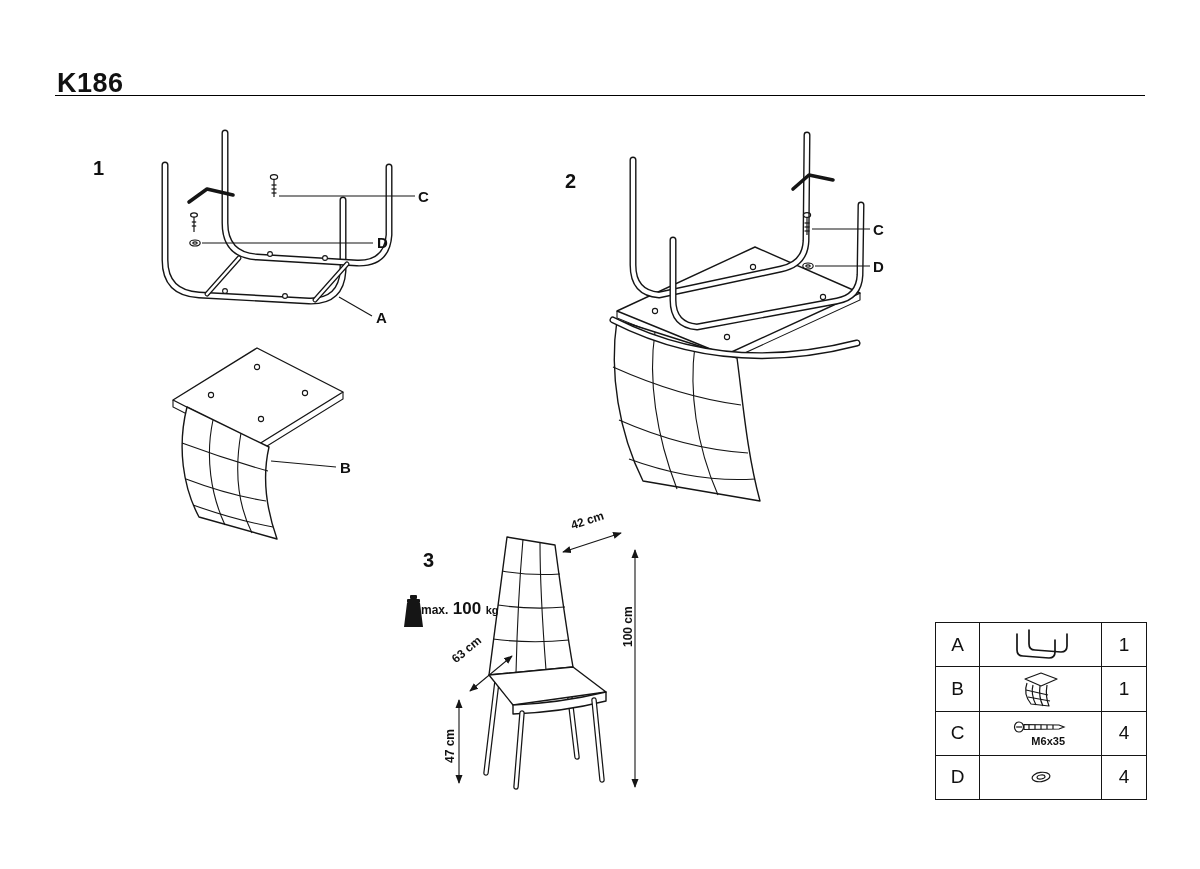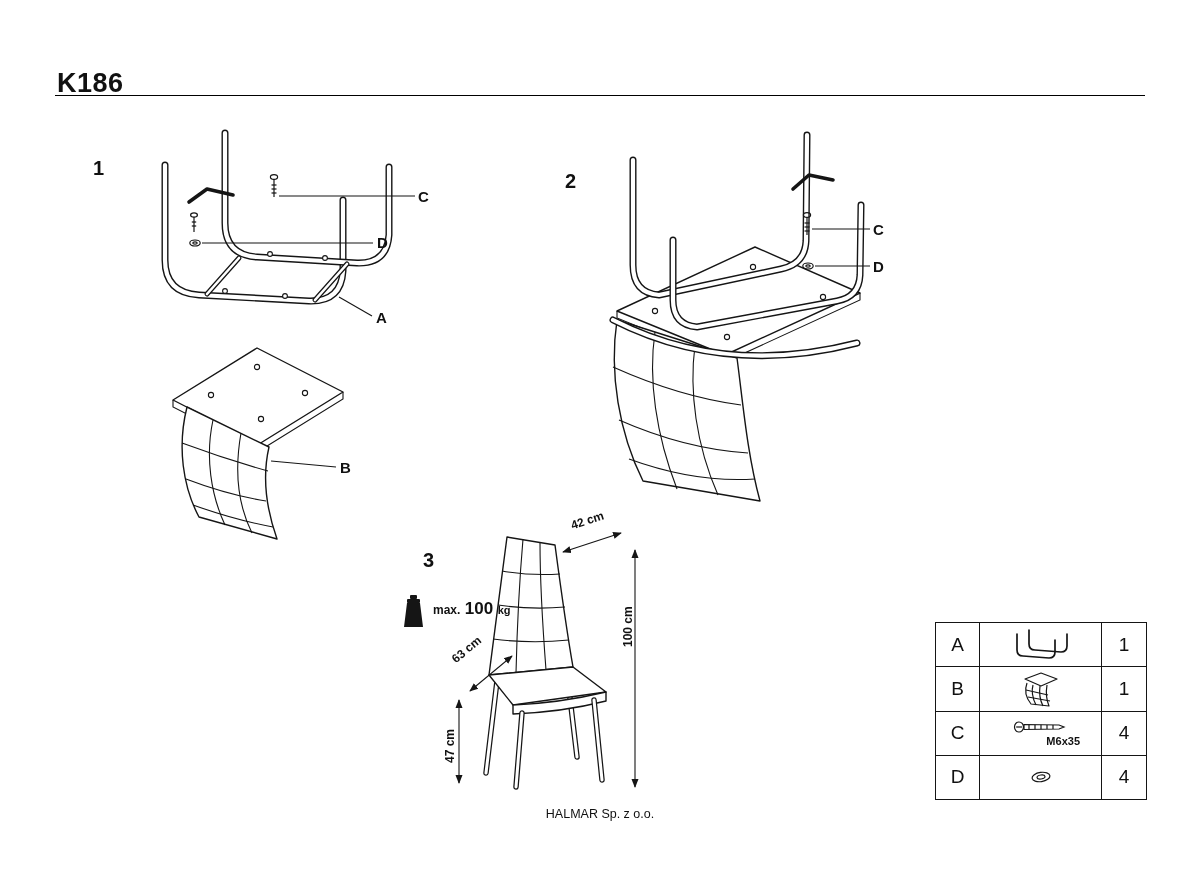--- a/index.html
+++ b/index.html
@@ -32,21 +32,21 @@
   .wt-max { font-size:12px; font-weight:bold; }
   .wt-val { font-size:17px; font-weight:bold; }
   .wt-unit{ font-size:11px; font-weight:bold; }
 
   .parts-table { border:1.4px solid #151515; display:flex; flex-direction:column; background:#fff; }
   .pt-row  { flex:1; display:flex; border-bottom:1.4px solid #151515; }
   .pt-row:last-child { border-bottom:none; }
   .pt-id   { width:44px; border-right:1.4px solid #151515; display:flex; align-items:center; justify-content:center; font-size:19px; }
   .pt-icon { flex:1; border-right:1.4px solid #151515; display:flex; flex-direction:column; align-items:center; justify-content:center; }
   .pt-qty  { width:44px; display:flex; align-items:center; justify-content:center; font-size:19px; }
-  .pt-spec { font-size:11px; font-weight:bold; margin-top:1px; align-self:flex-end; margin-right:21px; }
+  .pt-spec { font-size:11px; font-weight:bold; margin-top:1px; align-self:flex-end; margin-right:36px; }
 
   .footer { text-align:center; font-size:12.5px; line-height:17px; }
 </style>
 </head>
 <body>
 
 <div class="abs page-title" style="left:57px; top:68px;">K186</div>
 <div class="abs title-rule" style="left:55px; top:95px; width:1090px; height:0;"></div>
 
 <div class="abs" style="left:85px; top:105px; width:360px; height:450px;">
@@ -205,21 +205,21 @@
     <path class="dim" d="M 85,176 L 127,141" marker-start="url(#arrow)" marker-end="url(#arrow)"></path>
     <path class="dim" d="M 74,185 L 74,268" marker-start="url(#arrow)" marker-end="url(#arrow)"></path>
 
     <g fill="#151515">
       <rect x="25" y="80" width="7" height="4" rx="1"></rect>
       <rect x="22" y="84" width="13" height="4" rx="1"></rect>
       <path d="M 19,112 L 22,88 L 35,88 L 38,112 Z"></path>
     </g>
   </svg>
 
-  <span class="abs" style="left:48px; top:84px; white-space:nowrap;text-align:right;">
+  <span class="abs" style="left:36px; top:84px; white-space:nowrap;text-align:right;">
     <span class="wt-max">max.</span>
     <span class="wt-val">100</span>
     <span class="wt-unit">kg</span>
   </span>
 
   <span class="abs dim-label" style="left:184px; top:4px;  transform:rotate(-18deg);">42 cm</span>
   <span class="abs dim-label" style="left:236px; top:132px; transform:rotate(-90deg);">100 cm</span>
   <span class="abs dim-label" style="left:64px;  top:140px; transform:rotate(-40deg);">63 cm</span>
   <span class="abs dim-label" style="left:58px;  top:248px; transform:rotate(-90deg);">47 cm</span>
 </div>
@@ -284,14 +284,13 @@
           <ellipse cx="15" cy="8" rx="4" ry="2"></ellipse>
         </g>
       </svg>
     </div>
     <div class="pt-cell pt-qty">4</div>
   </div>
 
 </div>
 
 <div class="abs footer" style="left:0; top:806px; width:1200px;">
-  <div>HALMAR Sp. z o.o.</div>
 </div>
 
 </body></html>

